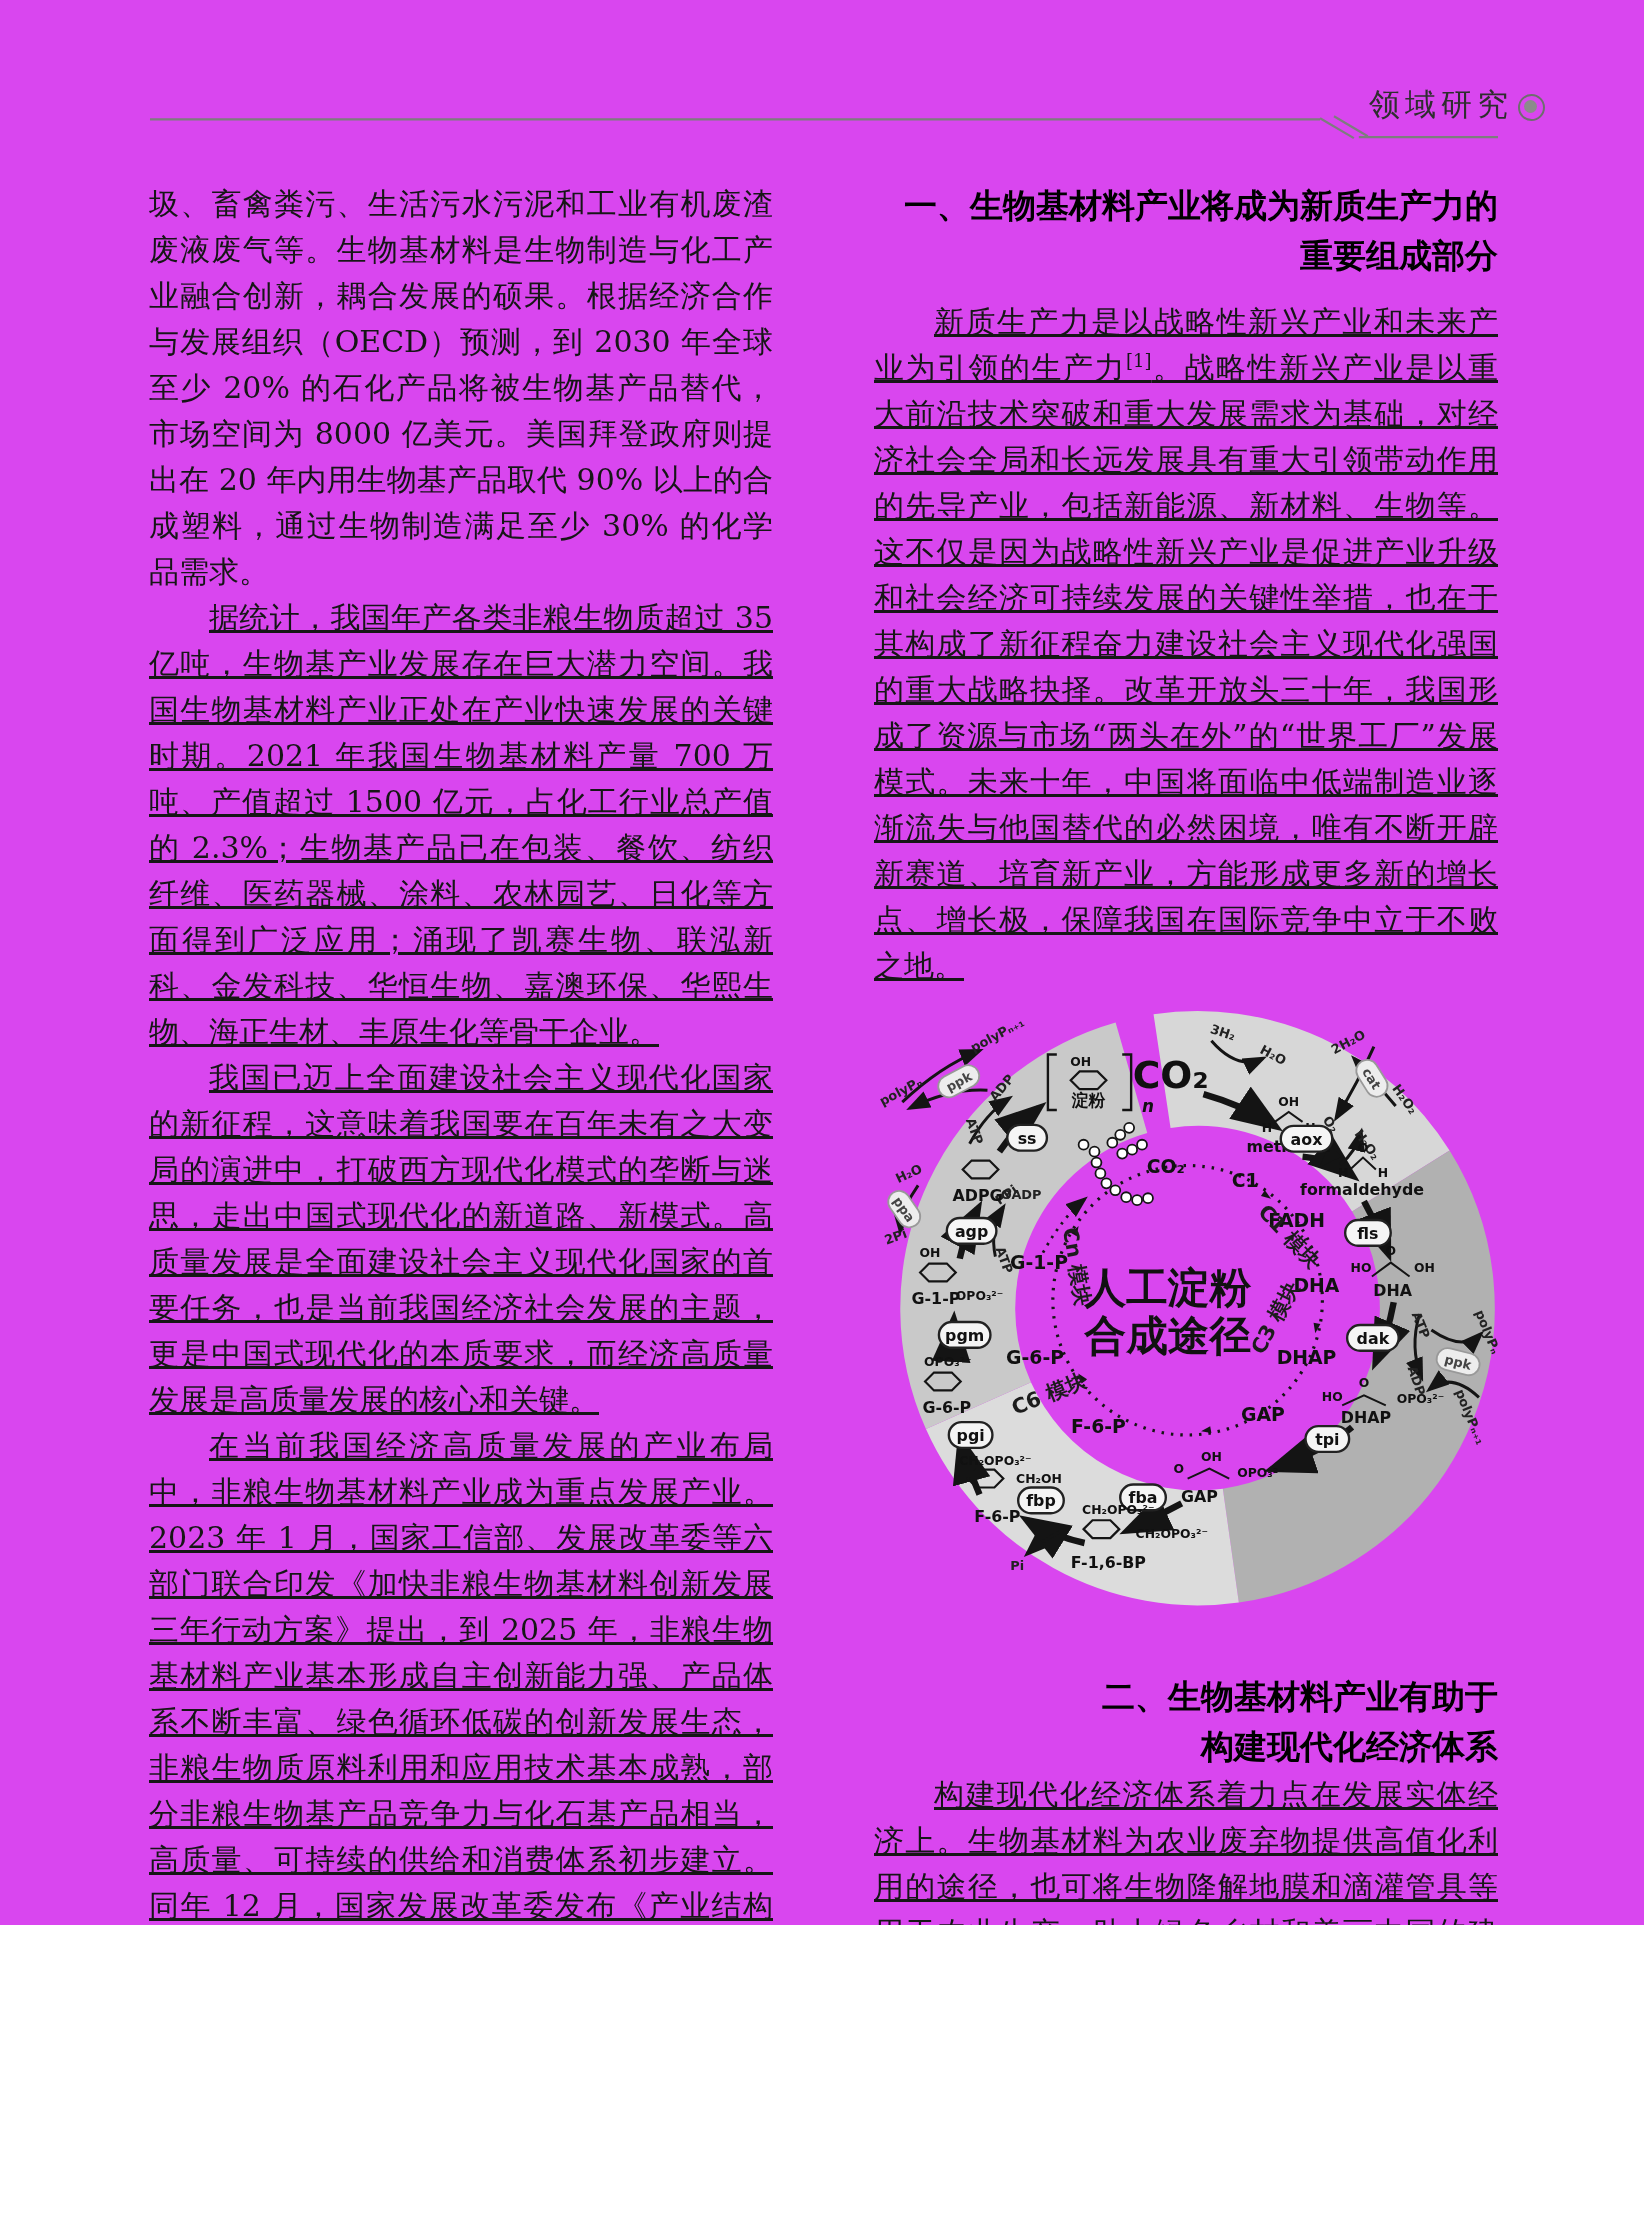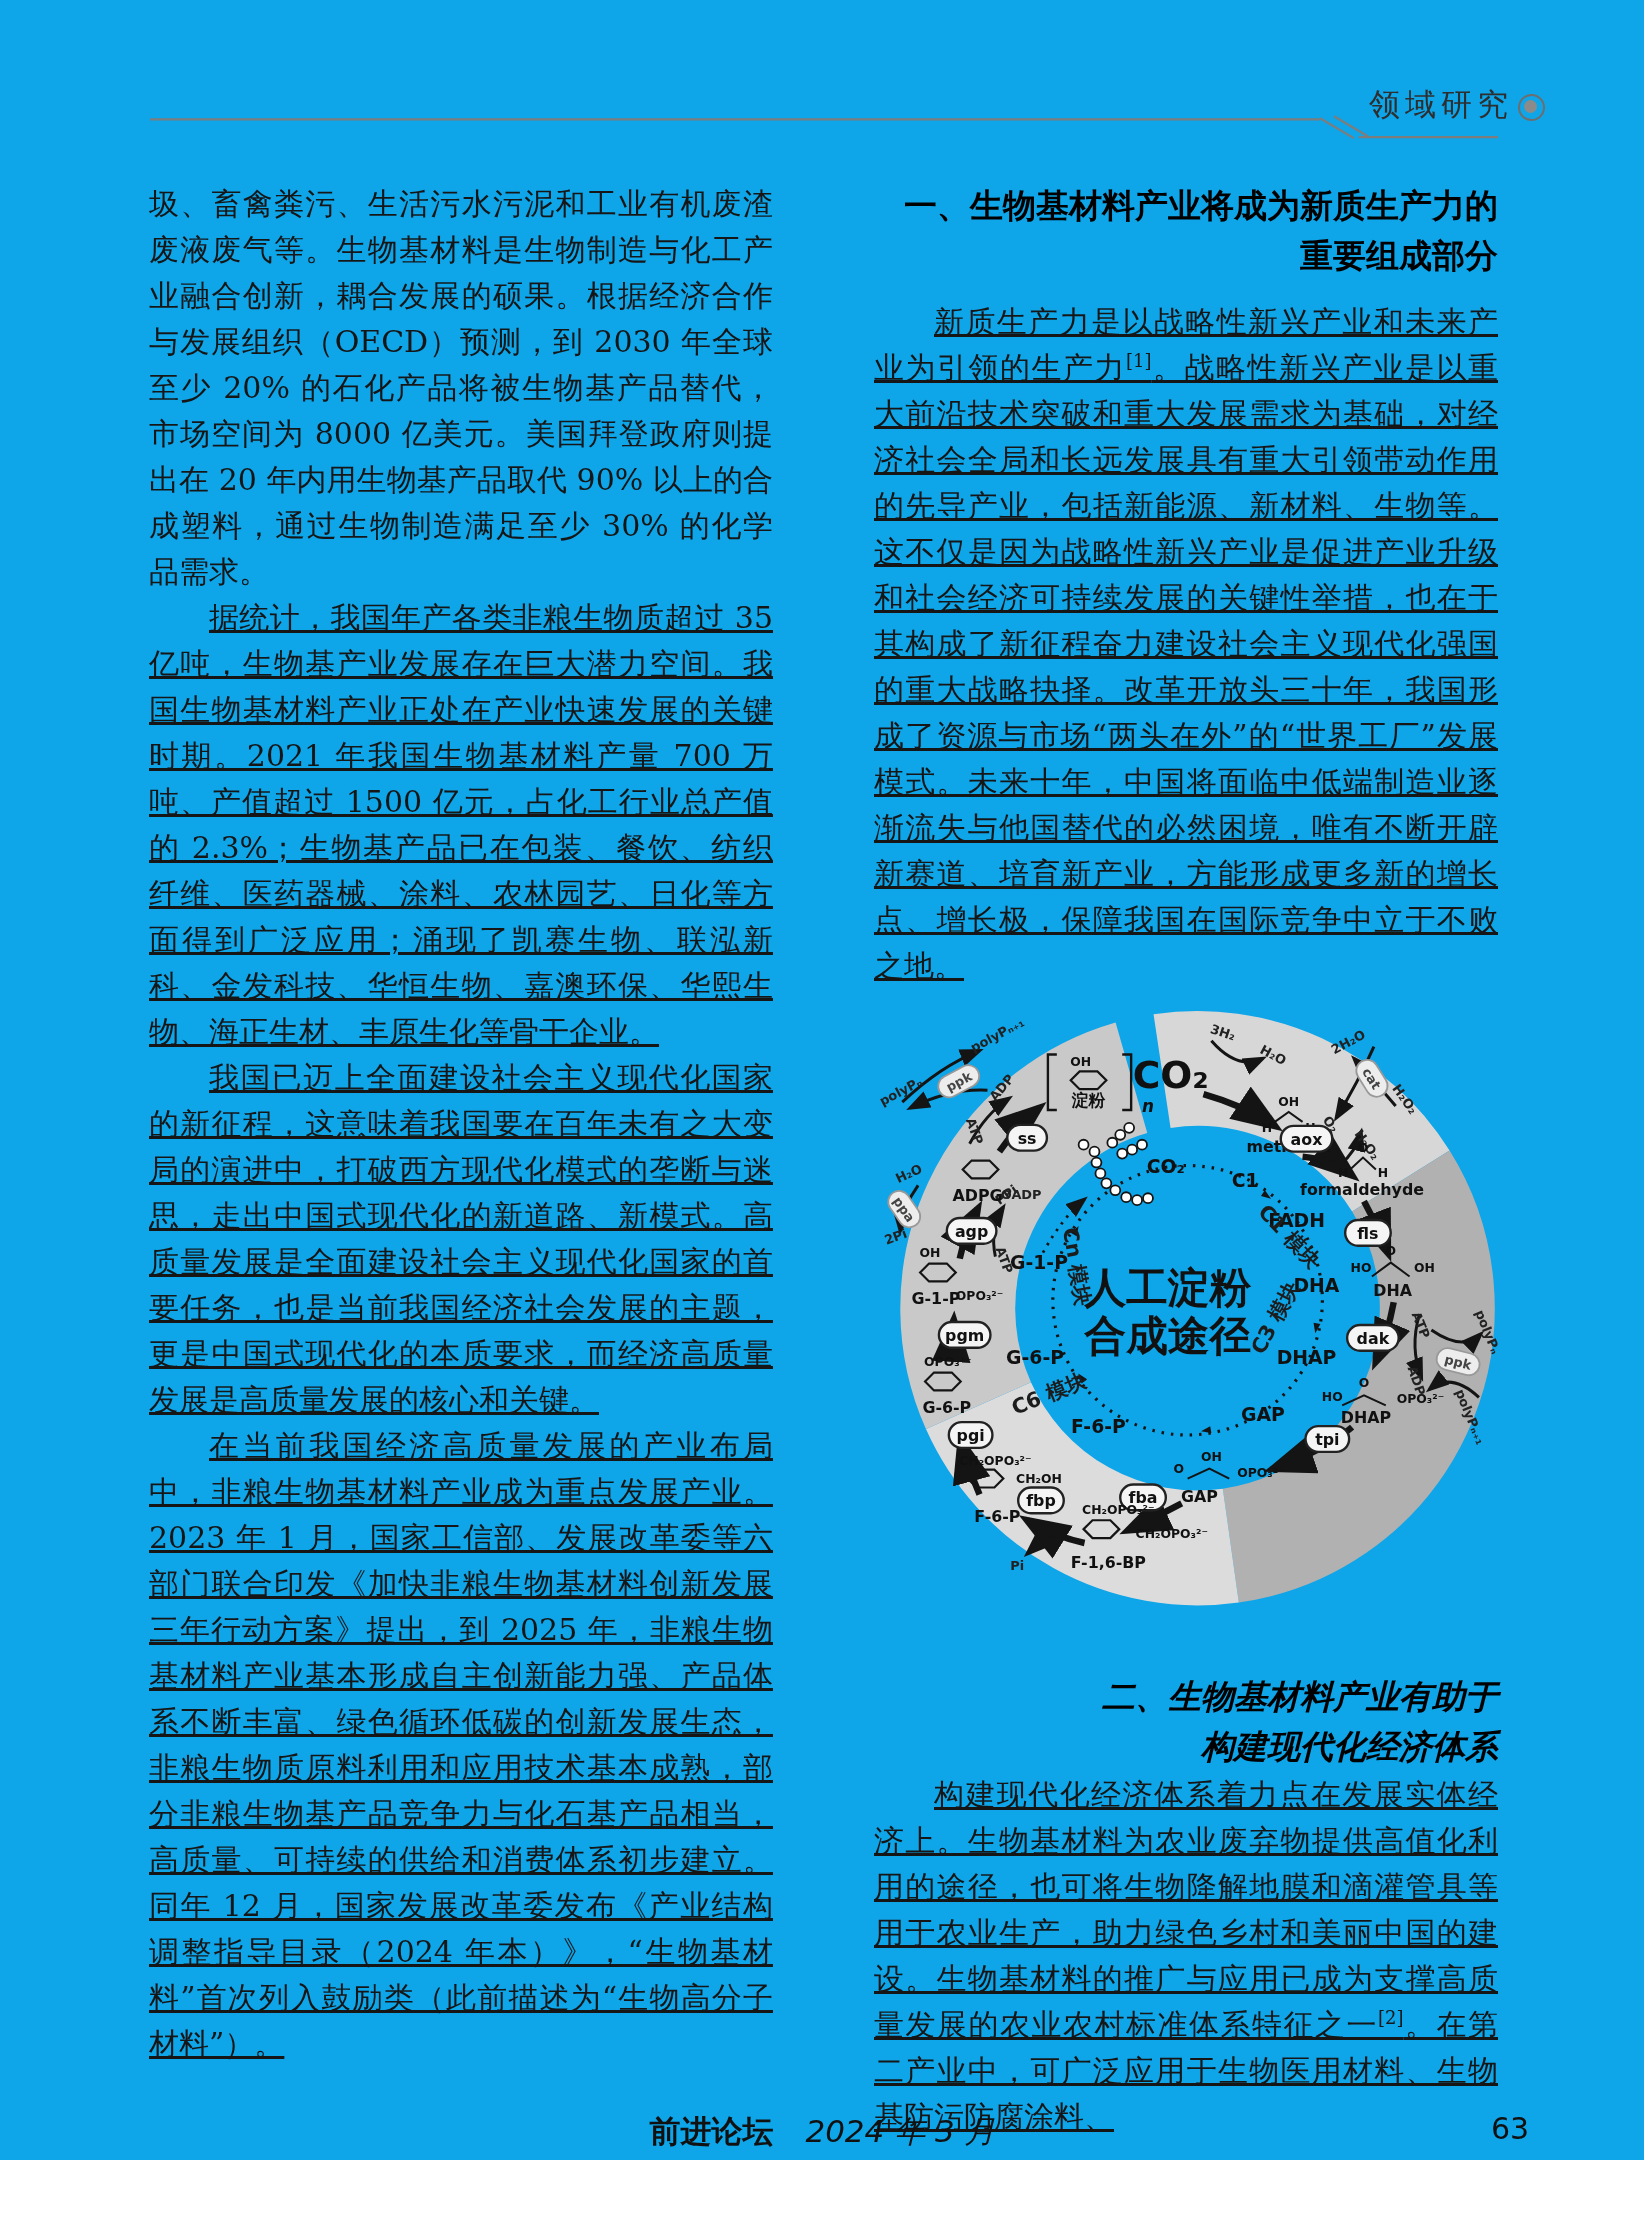--- a/index.html
+++ b/index.html
@@ -1,34 +1,34 @@
 <!DOCTYPE html>
 <html><head>
 <meta charset="utf-8">
 <style>
   html,body{margin:0;padding:0;background:#ffffff;}
-  #page{position:relative;width:1645px;height:2160px;background:#0ea5e9;overflow:hidden;
+  #page{position:relative;width:1645px;height:1925px;background:#d946ef;overflow:hidden;
         font-family:"DejaVu Serif","Liberation Serif",serif;color:#1a1a1a;}
   
   #header-rule{position:absolute;left:0;top:0;width:1645px;height:169px;}
   .section-label{position:absolute;left:1369px;top:84px;font-size:31px;letter-spacing:5px;color:#2e2e2e;}
   .header-icon{position:absolute;left:1518px;top:94px;width:27px;height:27px;border:2.5px solid #6e6e6e;
                border-radius:50%;box-sizing:border-box;}
   .header-icon::after{content:"";position:absolute;left:4px;top:4px;width:13px;height:13px;border-radius:50%;background:#8b8b8b;}
   
   .col{position:absolute;top:181px;width:624px;}
   #col-left{left:149px;}
   #col-right{left:874px;}
   .col p{margin:0;font-size:30px;line-height:46px;text-align:justify;color:#161616;}
   .col p.indent{text-indent:2em;text-decoration:underline;}
   .col p sup{font-size:18px;line-height:0;}
   .sec-heading{font-family:"DejaVu Sans","Liberation Sans",sans-serif;font-weight:bold;color:#000;
                font-size:33px;line-height:50px;text-align:right;}
   .sec-heading.first{margin-bottom:18px;}
-  .sec-heading.second{margin-top:20px;font-style:italic;}
+  .sec-heading.second{margin-top:20px;}
   .sec-body{margin-top:0;}
   #pathway-svg{display:block;width:665px;height:649px;margin:14px 0 0 -6px;}
   
   .footer-center{position:absolute;top:2111px;left:0;width:1645px;text-align:center;
                  font-family:"DejaVu Sans","Liberation Sans",sans-serif;font-size:31px;color:#111;}
   .footer-center .journal{font-weight:bold;font-family:Liberation Mono, monospace;}
   .footer-center .issue{margin-left:32px;font-style:italic;}
   .footer-page{position:absolute;top:2111px;left:1491px;font-family:"DejaVu Sans","Liberation Sans",sans-serif;
                font-size:30px;color:#111;}
   

